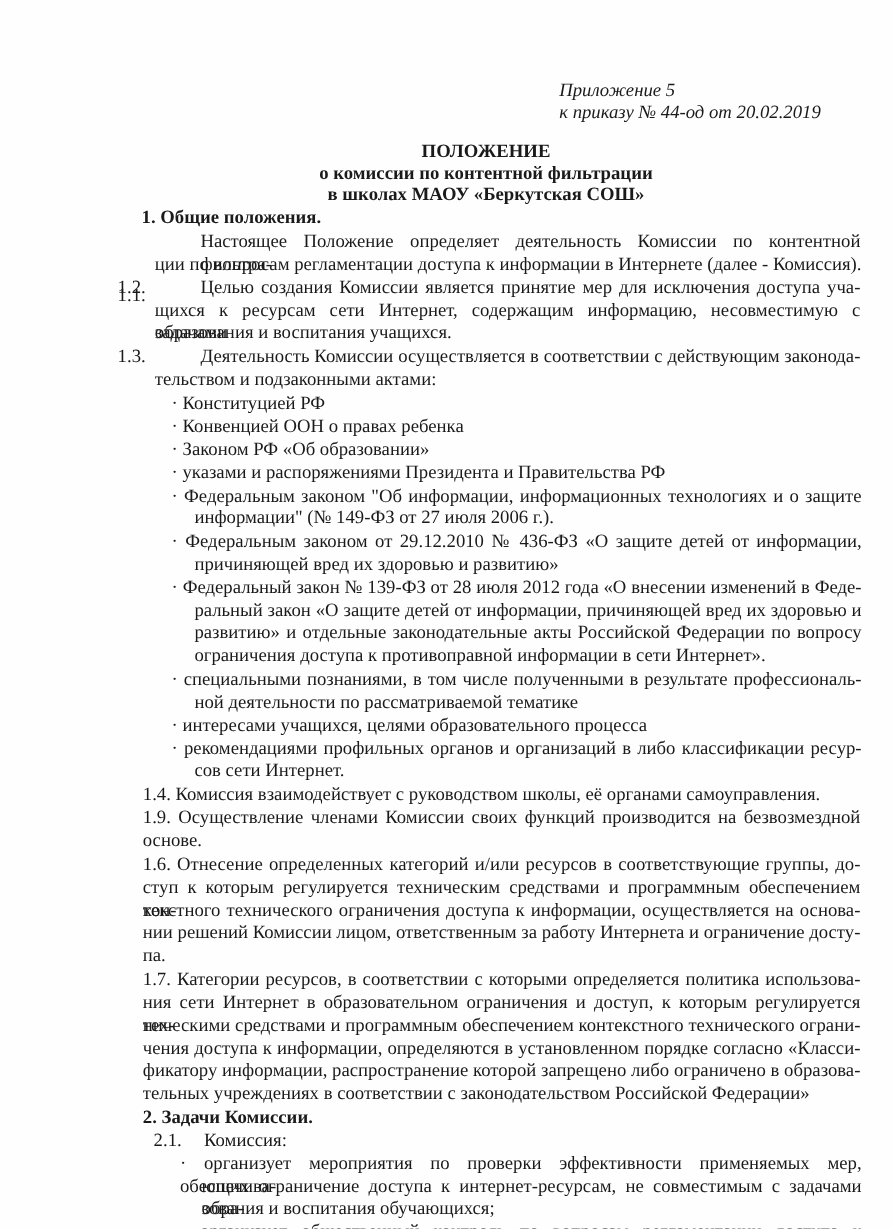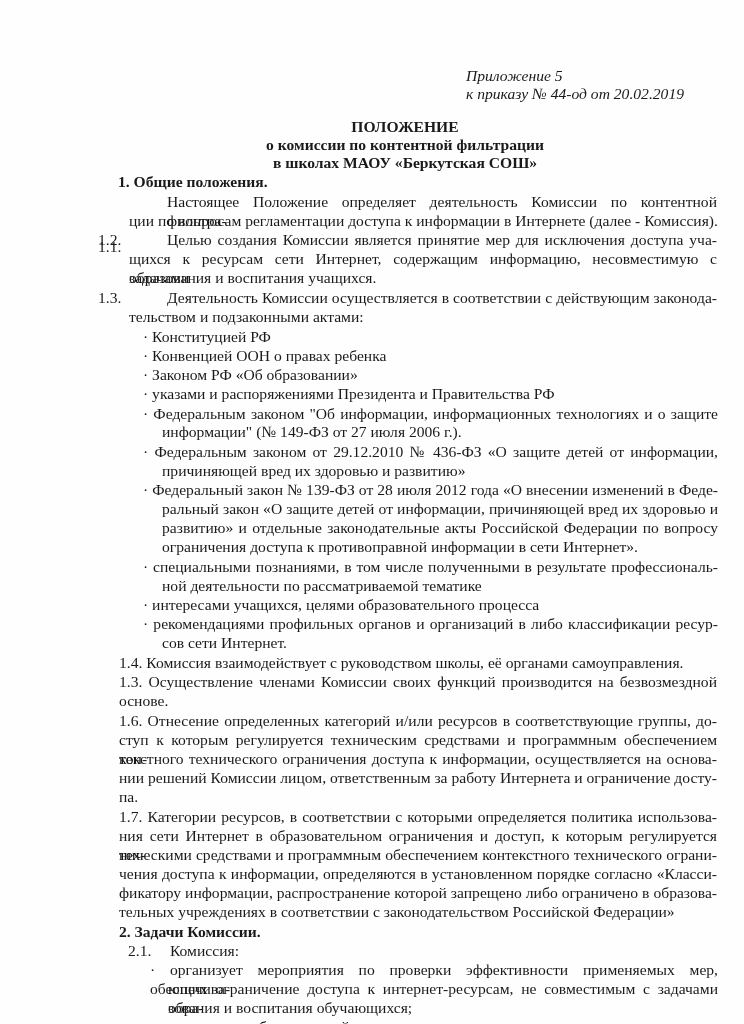--- a/index.html
+++ b/index.html
@@ -58,21 +58,21 @@
   <div class="ln just" style="left:143px; top:557px; width:575px;">· специальными познаниями, в том числе полученными в результате профессиональ-</div>
   <div class="ln" style="left:162px; top:576px;">ной деятельности по рассматриваемой тематике</div>
 
   <div class="ln" style="left:143px; top:595px;">· интересами учащихся, целями образовательного процесса</div>
 
   <div class="ln just" style="left:143px; top:614px; width:575px;">· рекомендациями профильных органов и организаций в либо классификации ресур-</div>
   <div class="ln" style="left:162px; top:633px;">сов сети Интернет.</div>
 
   <div class="ln" style="left:119px; top:653px;">1.4. Комиссия взаимодействует с руководством школы, её органами самоуправления.</div>
 
-  <div class="ln just" style="left:119px; top:672px; width:598px;">1.3. Осуществление членами Комиссии своих функций производится на безвозмездной</div>
+  <div class="ln just" style="left:119px; top:672px; width:598px;">1.9. Осуществление членами Комиссии своих функций производится на безвозмездной</div>
   <div class="ln" style="left:119px; top:691px;text-align:center;">основе.</div>
 
   <div class="ln just" style="left:119px; top:711px; width:598px;">1.6. Отнесение определенных категорий и/или ресурсов в соответствующие группы, до-</div>
   <div class="ln just" style="left:119px; top:730px; width:598px;">ступ к которым регулируется техническим средствами и программным обеспечением кон-</div>
   <div class="ln just" style="left:119px; top:749px; width:598px;">текстного технического ограничения доступа к информации, осуществляется на основа-</div>
   <div class="ln just" style="left:119px; top:768px; width:598px;">нии решений Комиссии лицом, ответственным за работу Интернета и ограничение досту-</div>
   <div class="ln" style="left:119px; top:787px;">па.</div>
 
   <div class="ln just" style="left:119px; top:807px; width:598px;">1.7. Категории ресурсов, в соответствии с которыми определяется политика использова-</div>
   <div class="ln just" style="left:119px; top:826px; width:598px;">ния сети Интернет в образовательном ограничения и доступ, к которым регулируется тех-</div>

